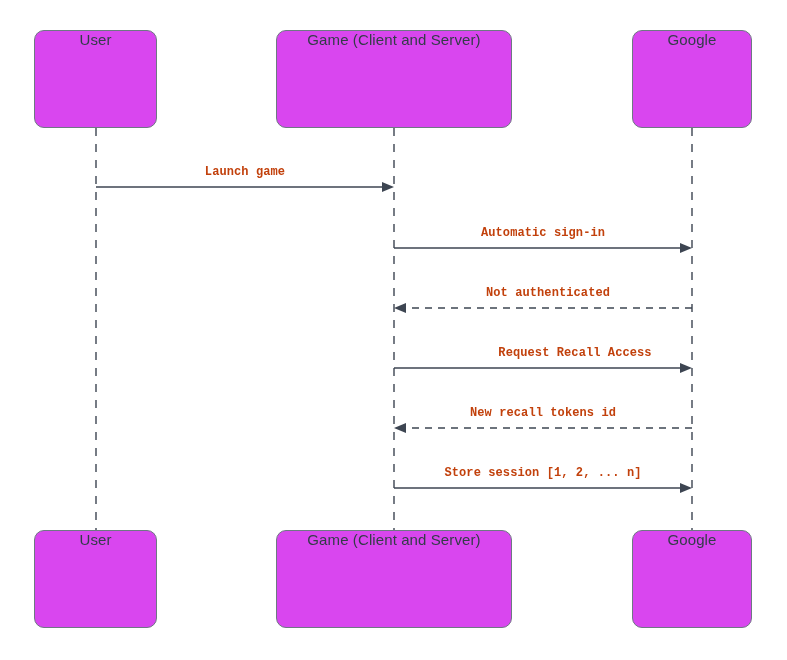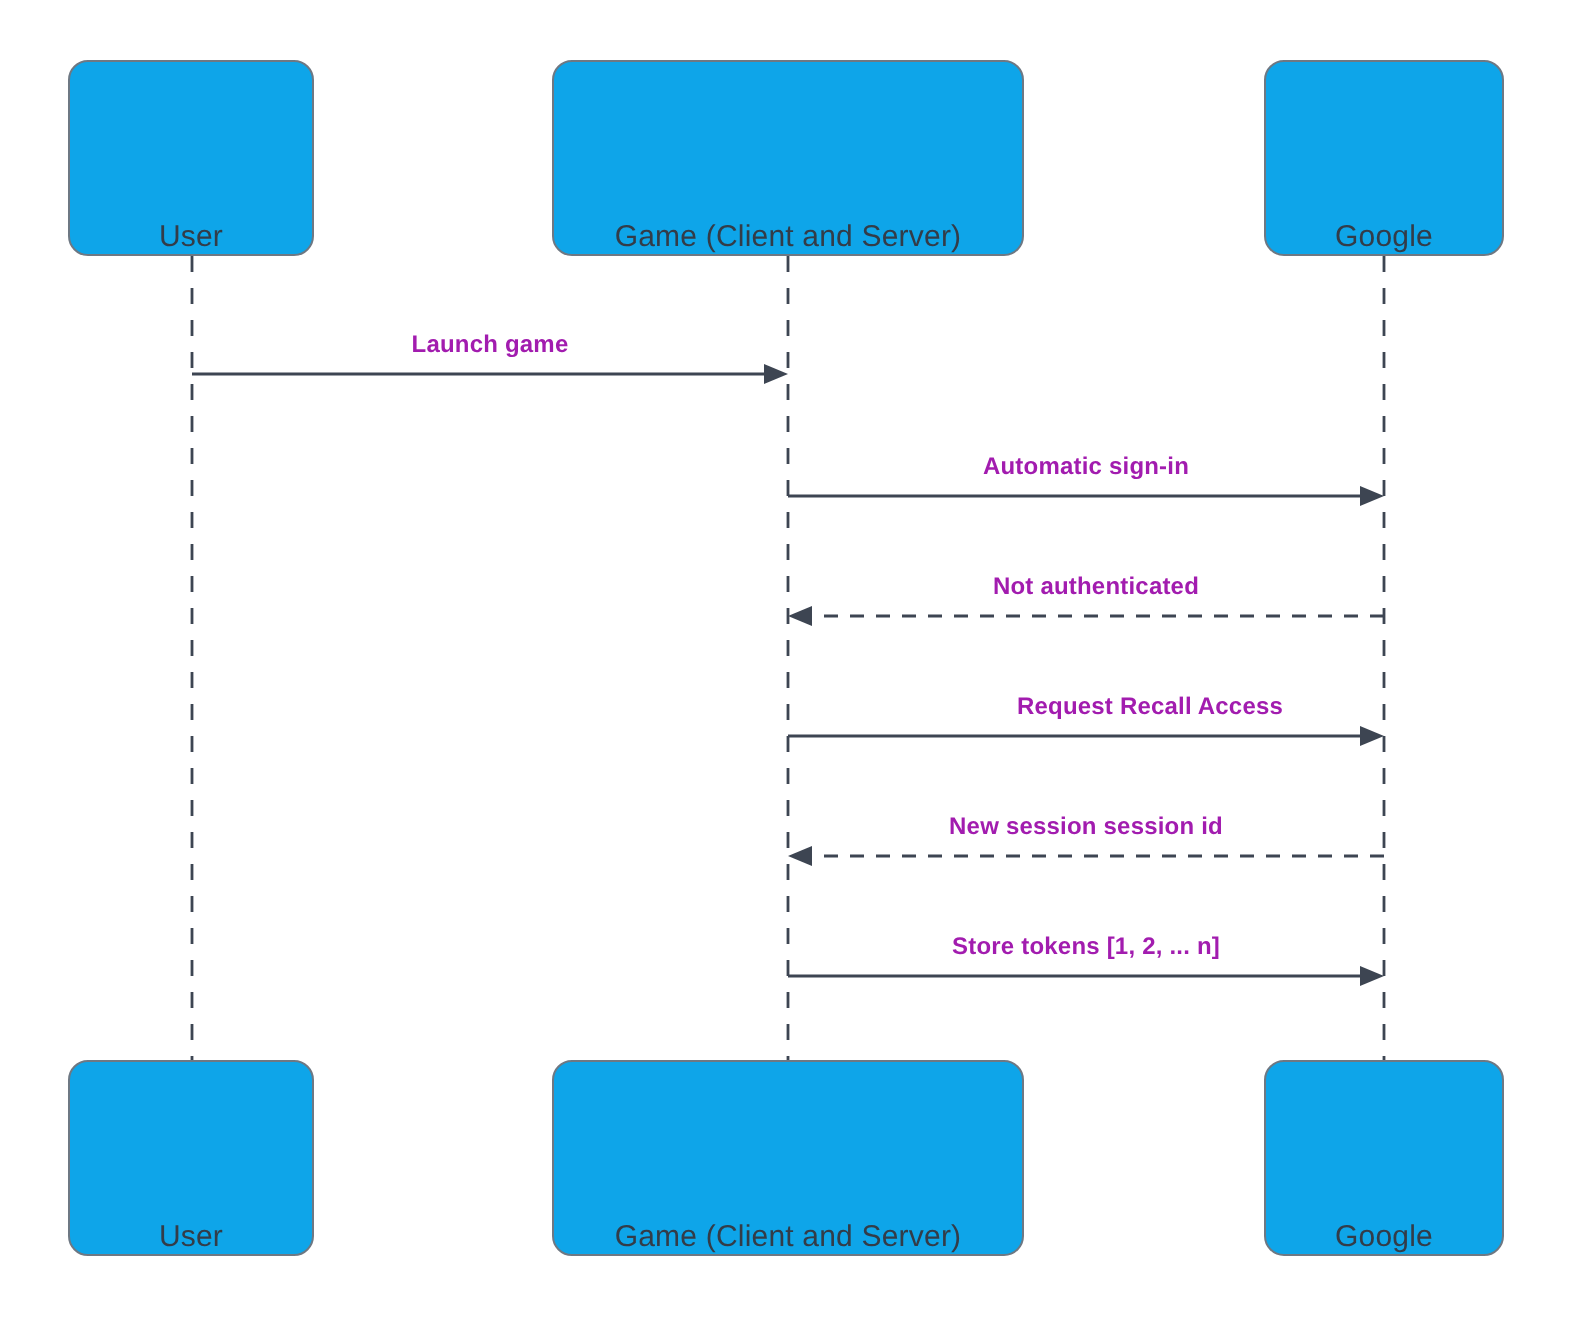--- a/index.html
+++ b/index.html
@@ -24,39 +24,39 @@
     left: 0;
     top: 0;
     width: 787px;
     height: 660px;
   }
   .actor-box {
     position: absolute;
     box-sizing: border-box;
     border: 1.4px solid #6e7883;
     border-radius: 10px;
-    background: #0ea5e9;
+    background: #d946ef;
     display: flex;
-    align-items: flex-end;
+    align-items: flex-start;
     justify-content: center;
   }
   .actor-label {
     font-family: "Liberation Sans", sans-serif;
     font-size: 15px;
     font-weight: 400;
     color: #333c48;
     letter-spacing: 0.1px;
     white-space: nowrap;
   }
   .msg-label {
     position: absolute;
-    font-family: Liberation Sans, sans-serif;
+    font-family: Liberation Mono, monospace;
     font-size: 12px;
     font-weight: bold;
-    color: #a21caf;
+    color: #c2410c;
     white-space: nowrap;
     transform: translate(-50%, -100%);
     letter-spacing: 0.1px;
   }
 </style>
 </head>
 <body>
 
 <div id="diagram-root">
 
@@ -108,17 +108,17 @@
       </div>
       <div class="actor-box" style="left: 632px; top: 530px; width: 120px; height: 98px;">
         <span class="actor-label">Google</span>
       </div>
     </div>
   <div id="labels-layer">
       <div class="msg-label" style="left: 245px; top: 179px;">Launch game</div>
       <div class="msg-label" style="left: 543px; top: 240px;">Automatic sign-in</div>
       <div class="msg-label" style="left: 548px; top: 300px;">Not authenticated</div>
       <div class="msg-label" style="left: 543px; top: 360px; margin-left: 32px;">Request Recall Access</div>
-      <div class="msg-label" style="left: 543px; top: 420px;">New session session id</div>
-      <div class="msg-label" style="left: 543px; top: 480px;">Store tokens [1, 2, ... n]</div>
+      <div class="msg-label" style="left: 543px; top: 420px;">New recall tokens id</div>
+      <div class="msg-label" style="left: 543px; top: 480px;">Store session [1, 2, ... n]</div>
     </div>
 
 </div>
 
 </body></html>

